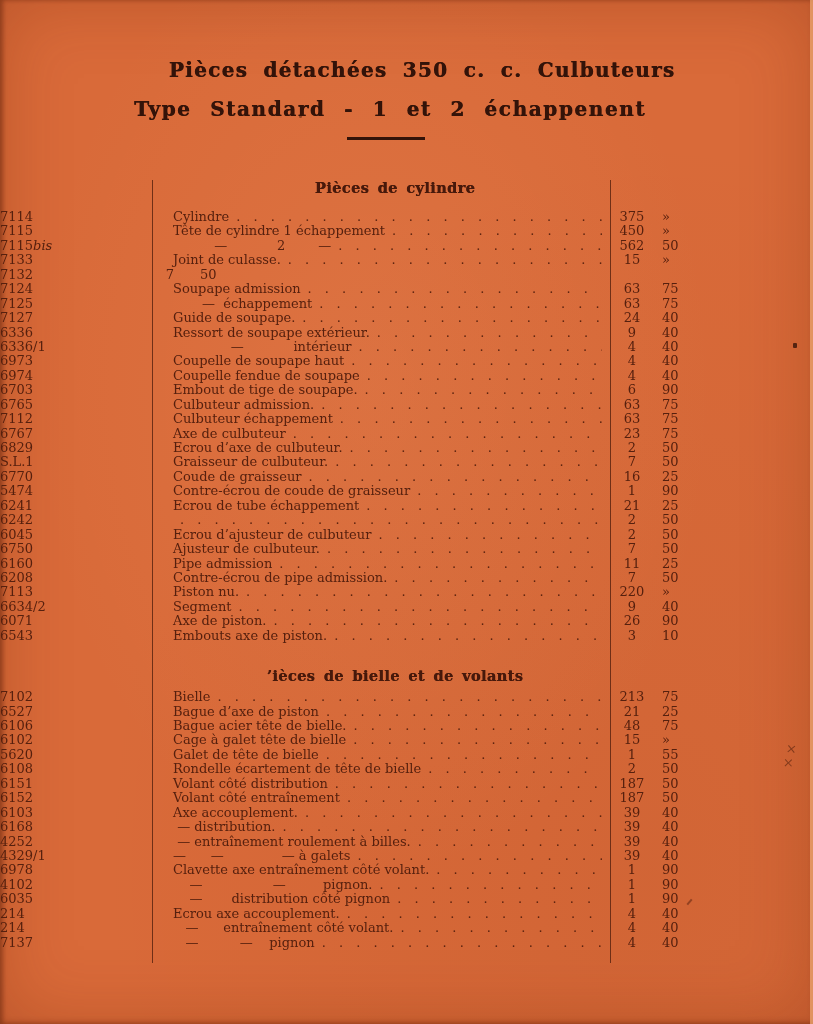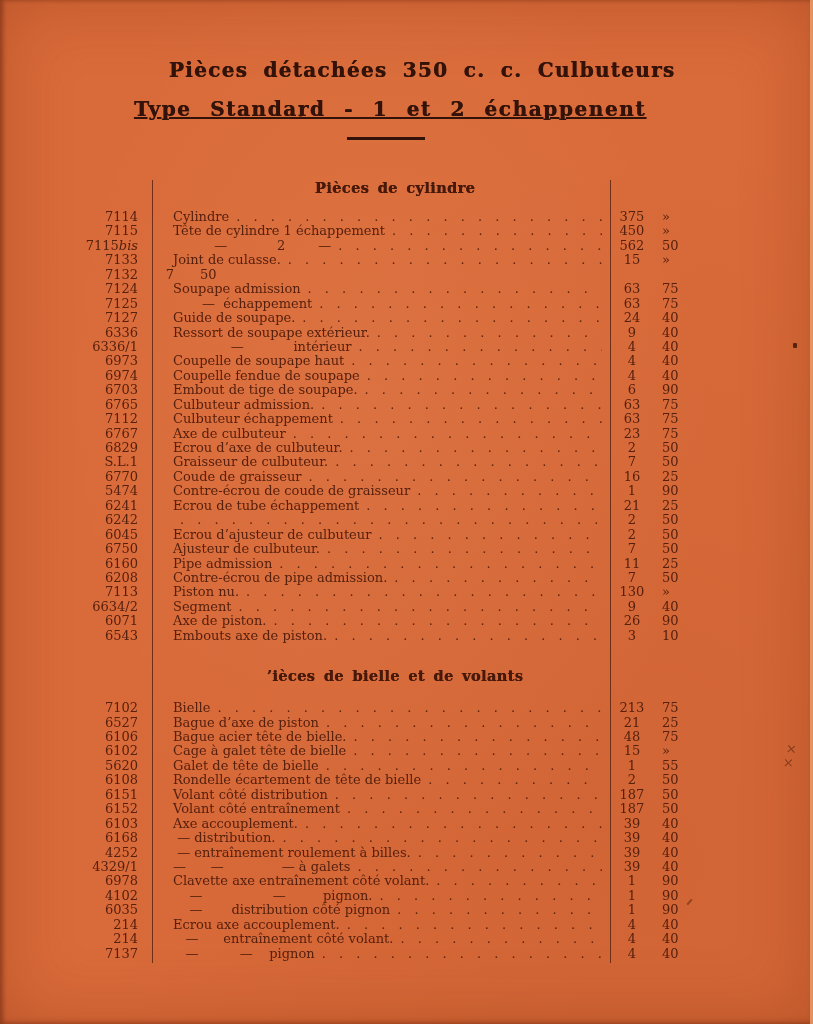--- a/index.html
+++ b/index.html
@@ -28,36 +28,35 @@
     text-align:center;font-size:20px;font-weight:bold;color:var(--title-ink);
     letter-spacing:1.3px;word-spacing:7px;
     text-shadow:0.5px 0 0 currentColor;
     padding-left:32px;
   }
   .title2{
     position:absolute;top:97px;left:0;width:780px;margin:0;
     text-align:center;font-size:20px;font-weight:bold;color:var(--title-ink);
     letter-spacing:1.6px;word-spacing:10px;
     text-shadow:0.5px 0 0 currentColor;
-    text-decoration:underline;
   }
   .title-rule{position:absolute;top:137px;left:347px;width:78px;height:2.5px;background:var(--title-ink);}
   .vrule{position:absolute;top:180px;height:783px;width:1.3px;background:var(--rule);opacity:.85;}
   .vrule-left{left:152px;}
   .vrule-right{left:610px;}
   .table{position:absolute;top:180px;left:0;width:813px;}
   .section-header{
     width:790px;text-align:center;font-weight:bold;font-size:14.5px;line-height:16px;
     letter-spacing:.4px;word-spacing:3px;color:#47190b;
     text-shadow:0.4px 0 0 currentColor;
     margin:0 0 14px 0;
   }
-  .section-header.s2{margin-top:25px;margin-bottom:17px;}
+  .section-header.s2{margin-top:25px;margin-bottom:6px;}
   .row{display:flex;height:14.45px;line-height:14.45px;font-size:13px;}
-  .col-num{flex:0 0 148px;box-sizing:border-box;padding-right:10px;text-align:right;white-space:nowrap;}
+  .col-num{flex:0 0 148px;box-sizing:border-box;padding-right:10px;white-space:nowrap;}
   .col-num .suffix{font-style:italic;}
   .col-desc{flex:1 1 auto;display:flex;box-sizing:border-box;padding-left:25px;padding-right:8px;overflow:hidden;white-space:nowrap;}
   .leader{flex:1 1 auto;overflow:hidden;white-space:nowrap;margin-left:7px;}
   .leader::after{
     content:". . . . . . . . . . . . . . . . . . . . . . . . . . . . . . . . . . . . . . . . . . . . . . . . . . . . . . . . . . . .";
     letter-spacing:4.5px;opacity:.95;
   }
   .col-price{flex:0 0 203px;box-sizing:border-box;white-space:nowrap;}
   .fr{display:inline-block;width:44px;text-align:center;}
   .ct{display:inline-block;width:40px;box-sizing:border-box;padding-left:8px;text-align:left;}
@@ -313,21 +312,21 @@
           </span>
     <span class="col-price"><span class="fr">7</span><span class="ct">50</span></span>
   </div>
 
   <div class="row">
     <span class="col-num"><span class="num">7113</span><span class="suffix"></span></span>
     <span class="col-desc">
             <span class="desc">Piston nu.</span>
             <span class="leader"></span>
           </span>
-    <span class="col-price"><span class="fr">130</span><span class="ct">»</span></span>
+    <span class="col-price"><span class="fr">220</span><span class="ct">»</span></span>
   </div>
 
   <div class="row">
     <span class="col-num"><span class="num">6634/2</span><span class="suffix"></span></span>
     <span class="col-desc">
             <span class="desc">Segment</span>
             <span class="leader"></span>
           </span>
     <span class="col-price"><span class="fr">9</span><span class="ct">40</span></span>
   </div>

